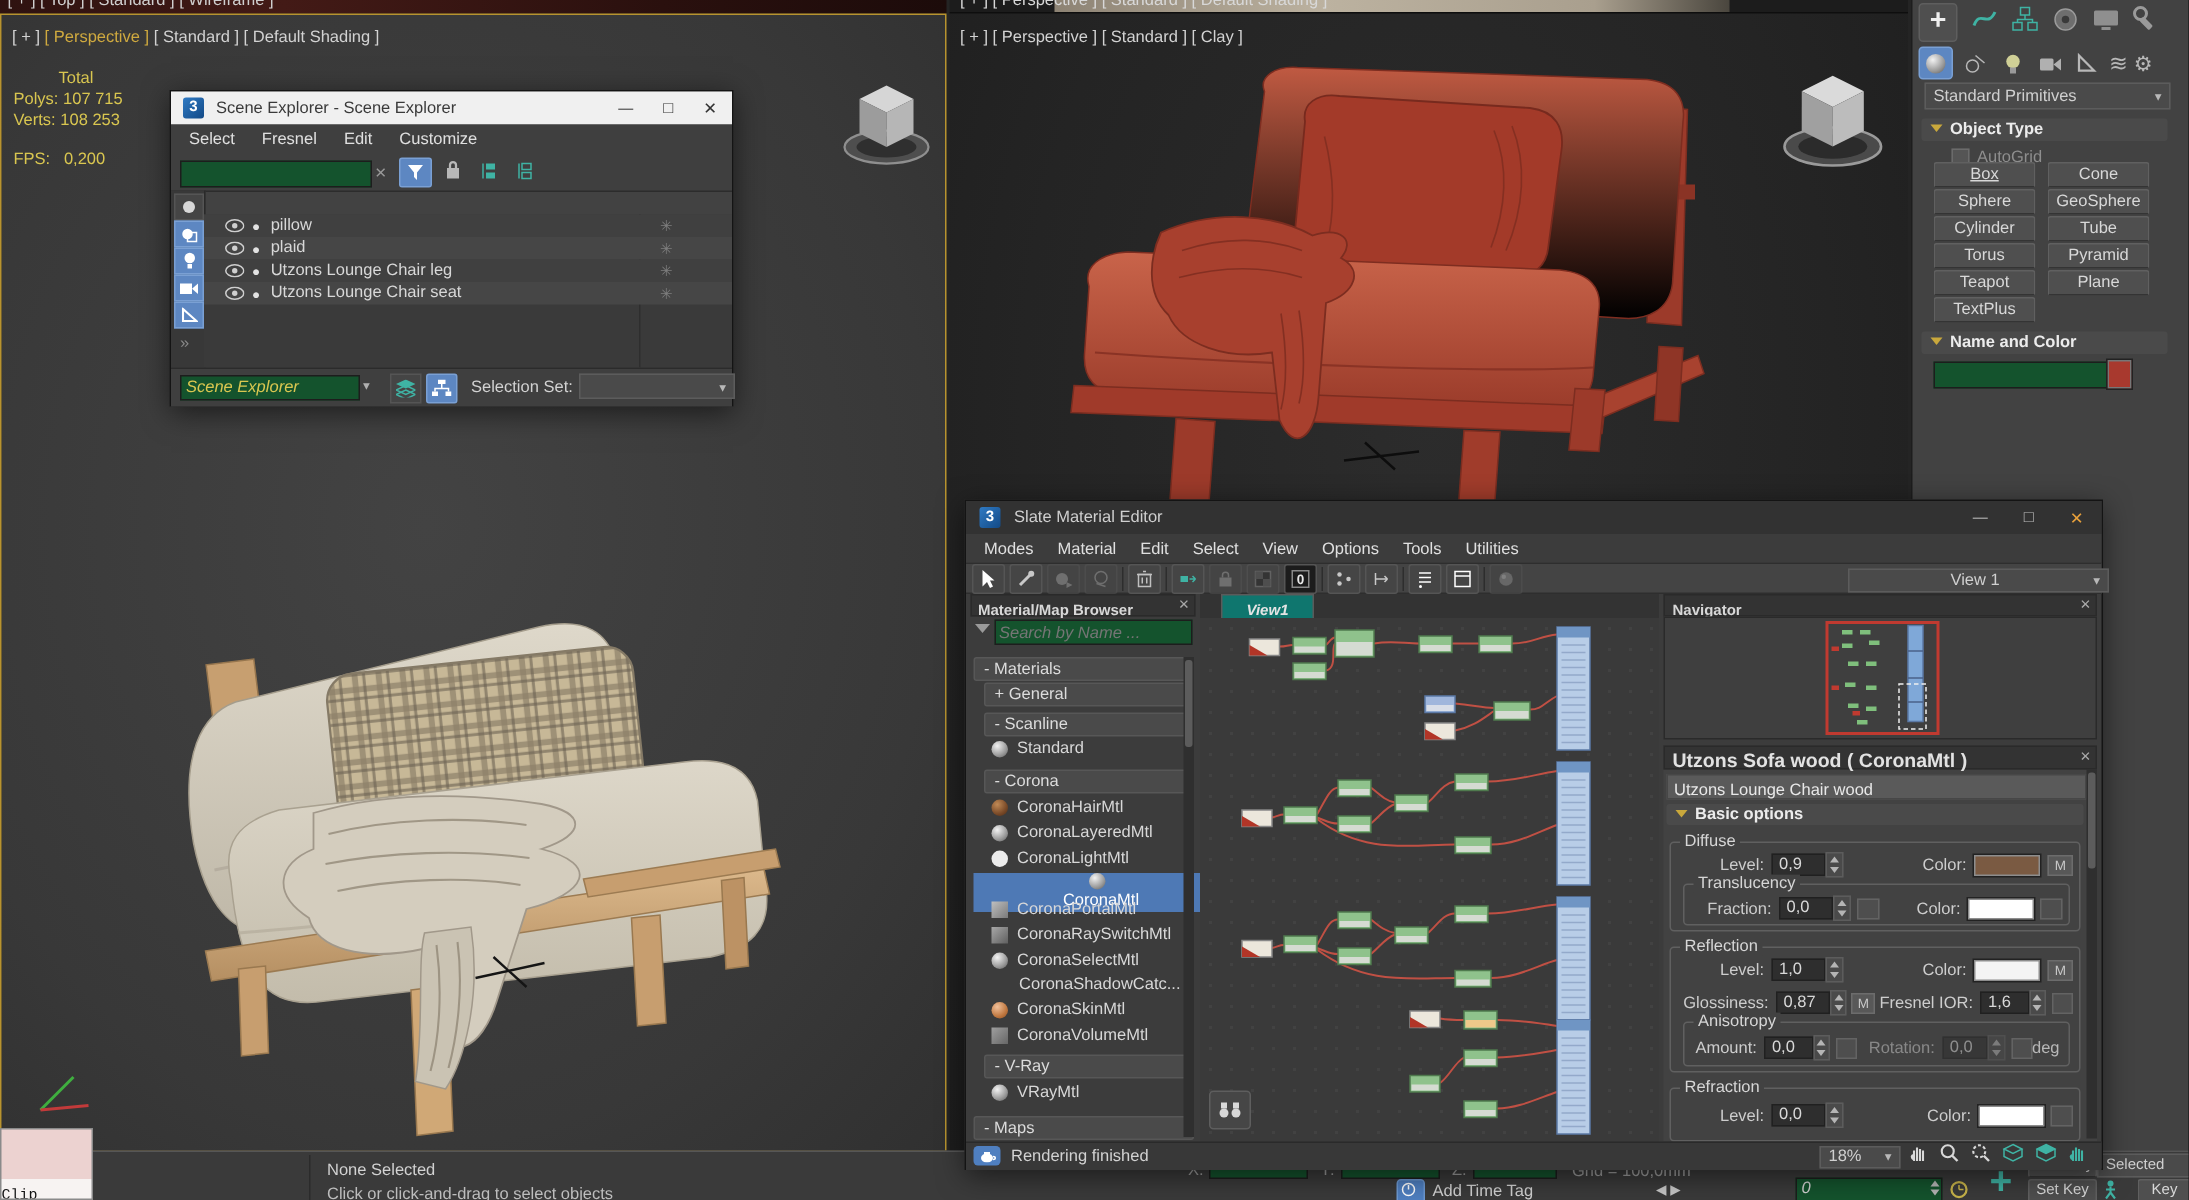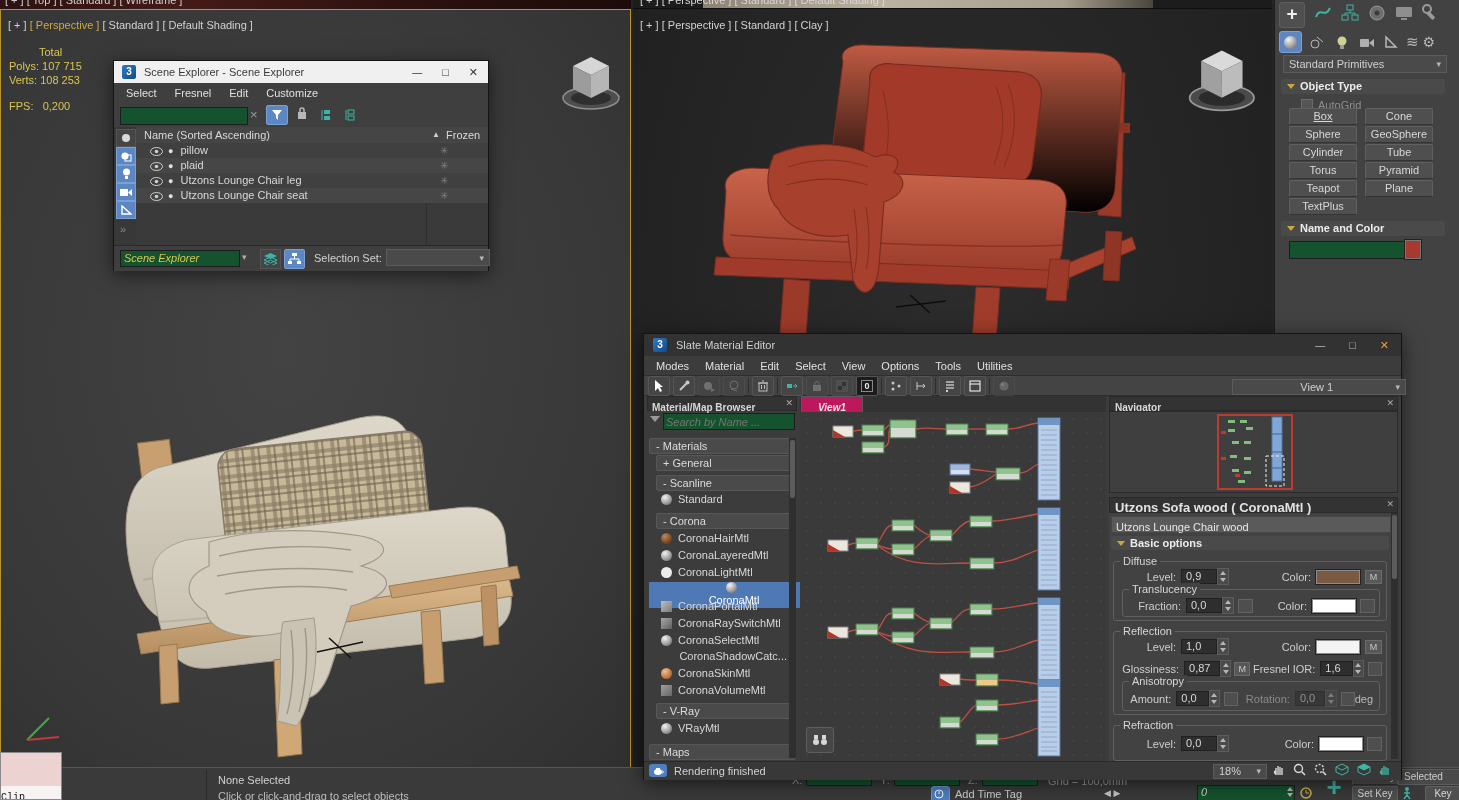--- a/index.html
+++ b/index.html
@@ -415,25 +415,20 @@
           </svg>
         </div>
       <div class="abs bluebtn" style="left:2px;top:74px;width:18px;height:16px;display:flex;align-items:center;justify-content:center;">
           <svg width="11" height="10">
             <polygon points="1,9 10,9 1,1" fill="none" stroke="#fff" stroke-width="1.4"></polygon>
           </svg>
         </div>
       <div class="abs dim" style="left:6px;top:96px;font-size:11px;color:#8a8a8a;">»</div>
     </div>
 
-    <div class="colhead abs" style="left:22px;top:66px;width:352px;height:16px;line-height:16px;">
-      <span style="margin-left:8px;">Name (Sorted Ascending)</span>
-      <span class="abs" style="left:296px;top:0;font-size:8px;color:#cfcfcf;">▲</span>
-      <span class="abs" style="left:310px;top:0;">Frozen</span>
-    </div>
 
     <div class="abs" style="left:22px;top:82px;width:352px;height:102px;background:#3a3a3a;">
       <div class="abs" style="left:290px;top:0;width:1px;height:102px;background:#2e2e2e;"></div>
       <div class="abs" style="left:0;top:0;width:352px;height:15px;background:#404040;display:flex;align-items:center;">
         <span style="margin-left:14px;"><svg width="13" height="9">
               <ellipse cx="6.5" cy="4.5" rx="6" ry="4" fill="none" stroke="#cfcfcf"></ellipse>
               <circle cx="6.5" cy="4.5" r="1.8" fill="#cfcfcf"></circle>
             </svg></span>
         <span style="margin-left:5px;font-size:9px;color:#e2e2e2;">●</span>
         <span class="item" style="margin-left:7px;">pillow</span>
@@ -672,21 +667,21 @@
           <span class="sph"></span>
           <span style="margin-left:6px;">VRayMtl</span>
         </div>
       <div class="grp abs" style="left:2px;top:348px;width:133px;">- Maps</div>
       <div class="abs" style="left:142px;top:42px;width:7px;height:320px;background:#2f2f2f;">
           <div style="margin:2px 1px;width:5px;height:58px;background:#5c5c5c;border-radius:2px;"></div>
         </div>
     </div>
 
     <div class="abs" style="left:156px;top:62px;width:306px;height:16px;background:#333;border-bottom:1px solid #222;">
-      <div style="position:absolute;left:1px;top:0;width:62px;height:16px;background:#be185d;border:1px solid #5a5a5a;border-bottom:none;box-sizing:border-box;text-align:center;">
+      <div style="position:absolute;left:14px;top:0;width:62px;height:16px;background:#0f766e;border:1px solid #5a5a5a;border-bottom:none;box-sizing:border-box;text-align:center;">
         <span style="font-size:10px;font-weight:bold;font-style:italic;color:#e4e4e4;">View1</span>
       </div>
     </div>
     <div class="abs" style="left:156px;top:78px;width:306px;height:349px;background:#3a3a3a;background-image:radial-gradient(#424242 1px,transparent 1px);background-size:14px 14px;overflow:hidden;">
       <svg width="306" height="349" viewBox="0 0 306 349">
         <g stroke="#c05044" stroke-width="1.3" fill="none">
           <path d="M53,19 C58,19 58,18 62,18"></path>
             <path d="M84,18 C87,15 88,13 90,13"></path>
             <path d="M84,35 C92,33 87,20 90,17"></path>
           <path d="M116,17 C128,15 136,17 146,17"></path>

